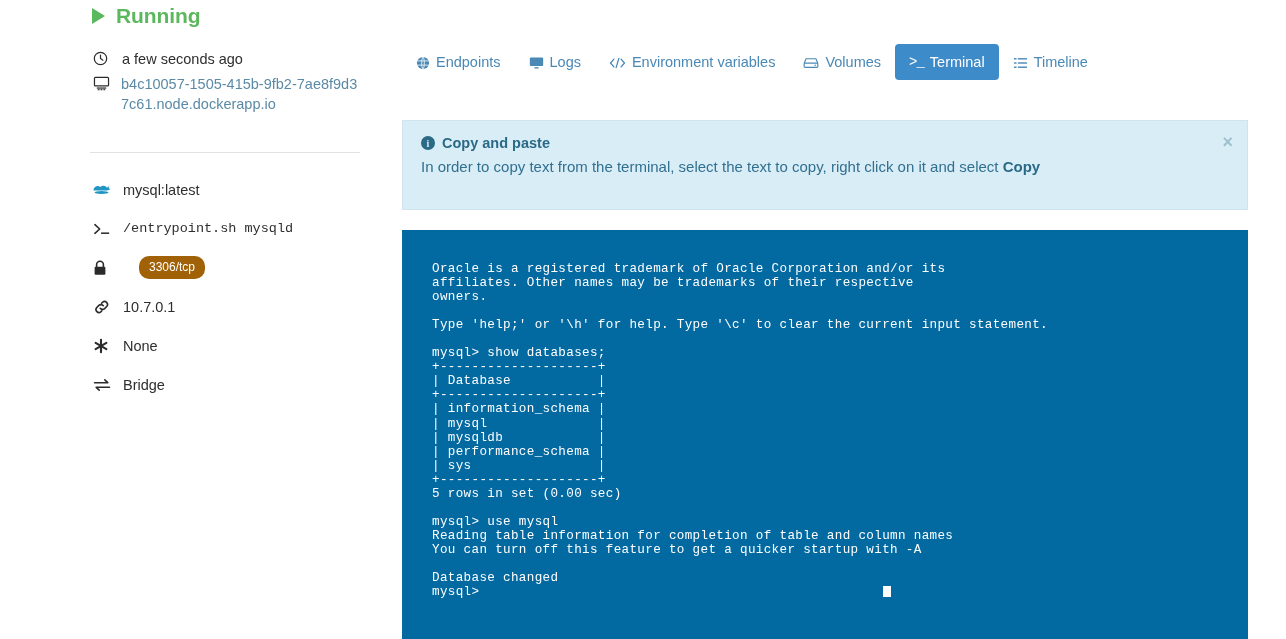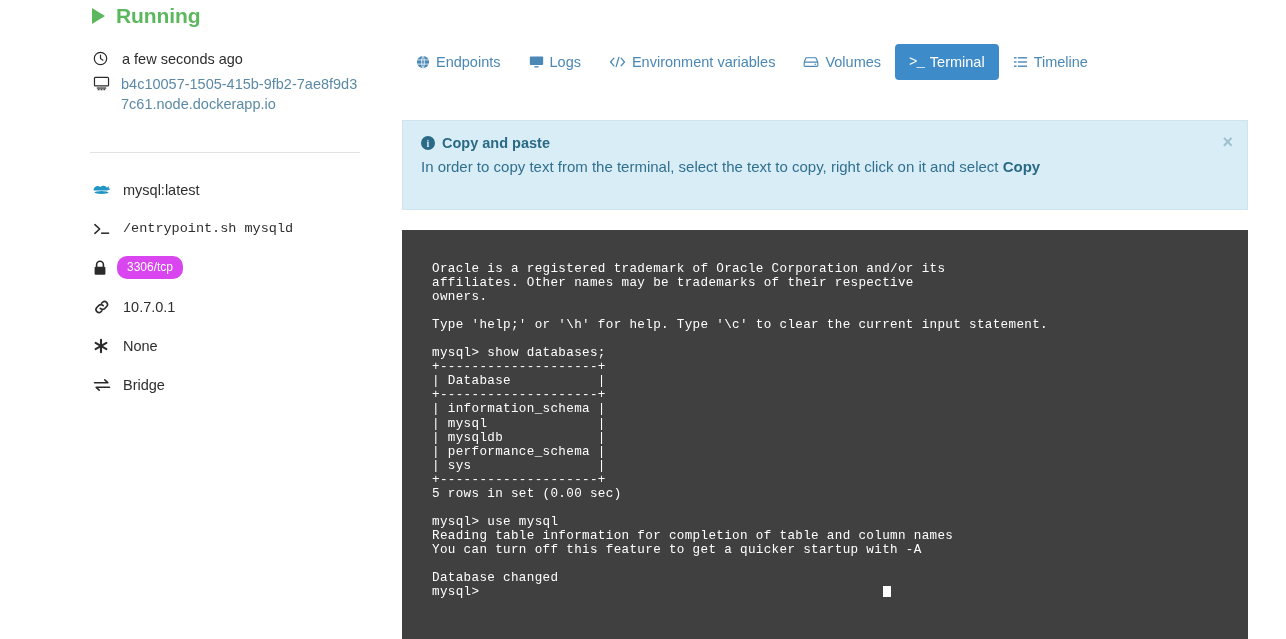--- a/index.html
+++ b/index.html
@@ -75,36 +75,36 @@
   .info-item {
     display: flex; align-items: center;
     height: 39px;
     font-size: 14.5px;
     color: #2e2e2e;
   }
   .info-item .meta-icon { width: 24px; min-width: 24px; }
   .info-item .info-label { margin-left: 6px; }
   .badge {
     display: inline-block;
-    margin-left: 0;
-    background: #d946ef;
+    margin-left: 22px;
+    background: #a16207;
     color: #fff;
     font-size: 12px;
     line-height: 1;
     padding: 5px 10px 6px 10px;
     border-radius: 10px;
   }
 
   
   .tabs {
     position: absolute; left: 402px; top: 44px;
     display: flex; align-items: center; gap: 0;
   }
   .tab {
-    display: flex; align-items: center; gap: 6px;
+    display: flex; align-items: flex-end; gap: 6px;
     padding: 10px 14px;
     font-size: 14.5px;
     color: #4a88b5;
     border-radius: 4px;
     white-space: nowrap;
     cursor: pointer;
     text-decoration: none;
   }
   .tab.active {
     background: #3e8bc9;
@@ -156,21 +156,21 @@
     font-size: 10px; font-weight: bold;
     display: inline-flex; align-items: center; justify-content: center;
     font-family: "Liberation Serif", serif;
   }
 
   
   .terminal {
     position: absolute;
     left: 402px; top: 230px;
     width: 846px; height: 409px;
-    background: #404040;
+    background: #0369a1;
     overflow: hidden;
     padding: 32px 0 0 30px;
   }
   .term-text {
     font-family: "Liberation Mono", "DejaVu Sans Mono", monospace;
     font-size: 12.6px;
     line-height: 14.05px;
     color: #ffffff;
     white-space: pre;
     margin: 0;

